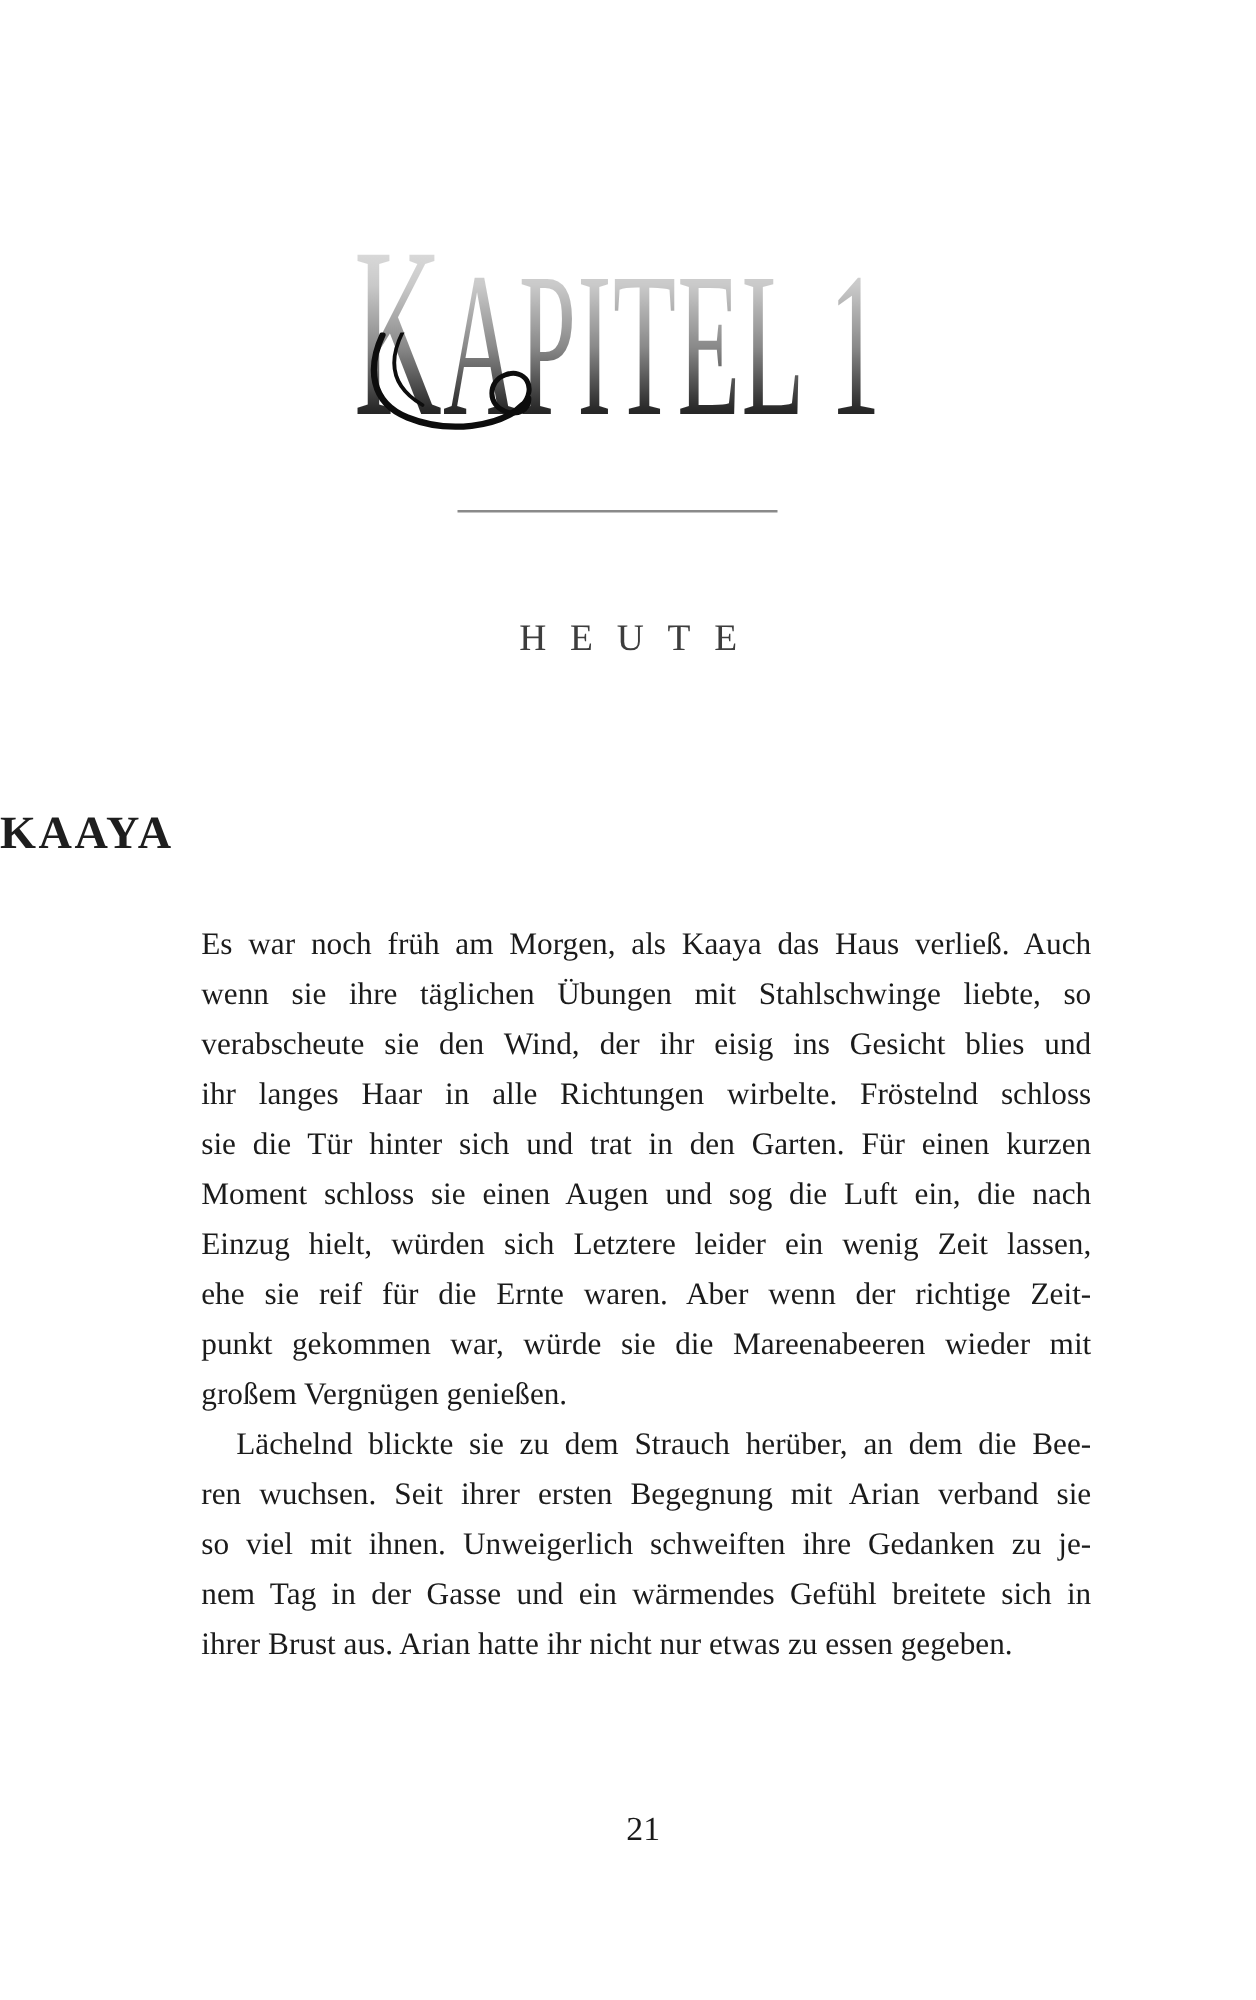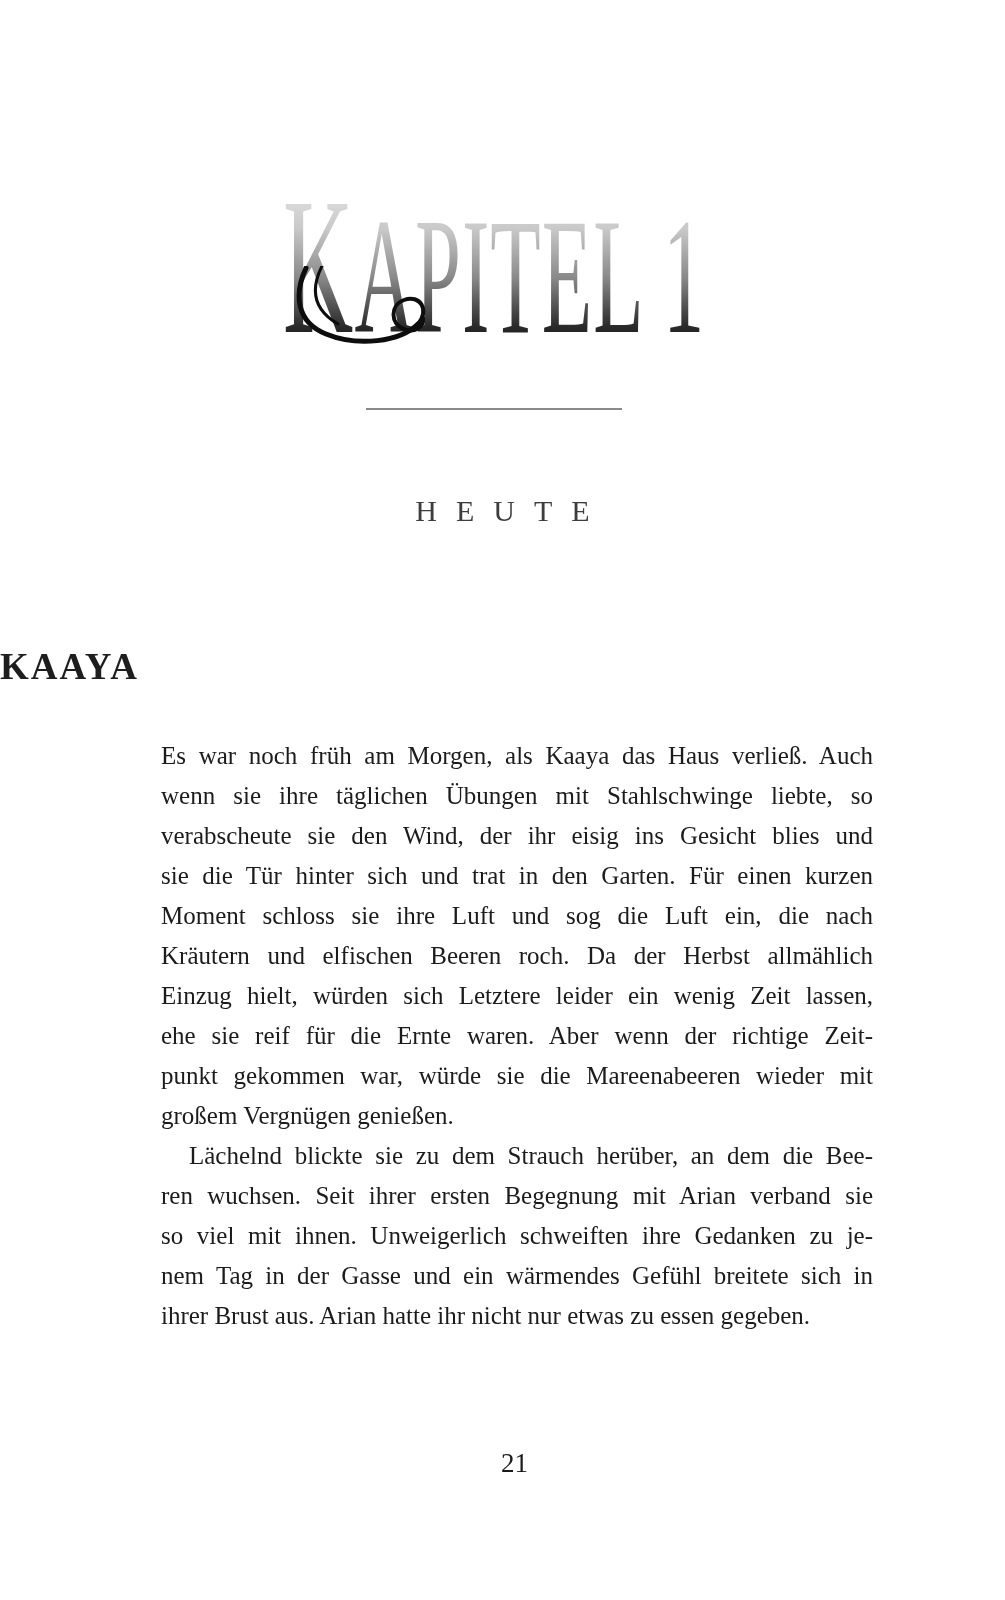--- a/index.html
+++ b/index.html
@@ -137,23 +137,23 @@
   <div class="subtitle">HEUTE</div>
 
   <div class="heading">KAAYA</div>
 
   <div class="body">
 
     <div class="para">
       <div class="line">Es war noch früh am Morgen, als Kaaya das Haus verließ. Auch</div>
       <div class="line">wenn sie ihre täglichen Übungen mit Stahlschwinge liebte, so</div>
       <div class="line">verabscheute sie den Wind, der ihr eisig ins Gesicht blies und</div>
+      <div class="line">ihr langes Haar in alle Richtungen wirbelte. Fröstelnd schloss</div>
       <div class="line">sie die Tür hinter sich und trat in den Garten. Für einen kurzen</div>
-      <div class="line">Moment schloss sie ihre Luft und sog die Luft ein, die nach</div>
-      <div class="line">Kräutern und elfischen Beeren roch. Da der Herbst allmählich</div>
+      <div class="line">Moment schloss sie einen Augen und sog die Luft ein, die nach</div>
       <div class="line">Einzug hielt, würden sich Letztere leider ein wenig Zeit lassen,</div>
       <div class="line">ehe sie reif für die Ernte waren. Aber wenn der richtige Zeit-</div>
       <div class="line">punkt gekommen war, würde sie die Mareenabeeren wieder mit</div>
       <div class="line last">großem Vergnügen genießen.</div>
     </div>
 
     <div class="para">
       <div class="line indent">Lächelnd blickte sie zu dem Strauch herüber, an dem die Bee-</div>
       <div class="line">ren wuchsen. Seit ihrer ersten Begegnung mit Arian verband sie</div>
       <div class="line">so viel mit ihnen. Unweigerlich schweiften ihre Gedanken zu je-</div>

